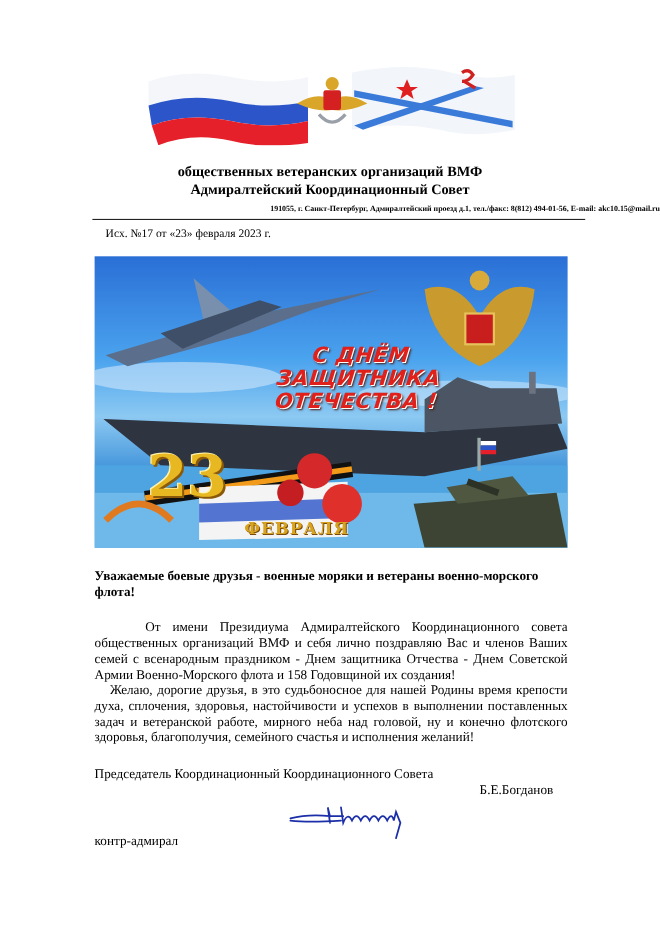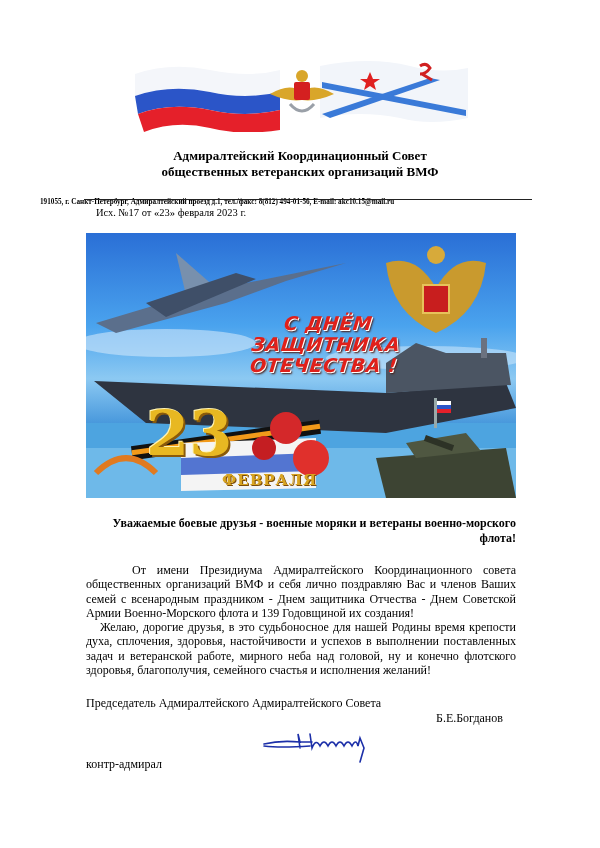--- a/index.html
+++ b/index.html
@@ -3,36 +3,36 @@
 <meta charset="utf-8">
 <style>
   html, body { margin: 0; padding: 0; background: #ffffff; }
   body { width: 600px; height: 848px; position: relative; overflow: hidden;
          font-family: "Liberation Serif", "DejaVu Serif", serif; color: #000; }
   .abs { position: absolute; }
 
   
   .banner { left: 130px; top: 52px; width: 340px; height: 80px; }
   .org-title { left: 0; width: 600px; top: 148px; text-align: center; font-weight: bold; font-size: 13px; line-height: 16px; }
-  .address { left: 0; width: 600px; top: 186px; text-align: left; font-weight: bold; font-size: 7.2px; padding-left: 40px; box-sizing: border-box; margin-top: 12px; }
+  .address { left: 0; width: 600px; top: 186px; text-align: right; font-weight: bold; font-size: 7.2px; padding-left: 40px; box-sizing: border-box; }
   .rule { left: 84px; width: 448px; top: 199px; height: 0; border-top: 1px solid #222; }
   .ref { left: 96px; top: 207px; font-size: 10.5px; }
 
   
   .poster { left: 86px; top: 233px; width: 430px; height: 265px; overflow: hidden;
             background: linear-gradient(180deg, #2a6fd6 0%, #4aa3ee 35%, #8cc9f2 55%, #3b8fd8 75%, #5fb2e6 100%); }
   .poster-text { position: absolute; left: 135px; top: 80px; width: 210px; text-align: center;
                  font-family: "DejaVu Sans", sans-serif; font-weight: bold; font-style: italic; color: #e0201a;
                  font-size: 19px; line-height: 21px; letter-spacing: 0.5px; text-shadow: 1px 1px 0 #ffffff, 2px 2px 2px #4a1a10; transform: skewX(-6deg); }
-  .poster-23 { position: absolute; left: 60px; top: 170px; font-family: "DejaVu Serif", serif; font-weight: bold; font-size: 62px; line-height: 62px;
+  .poster-23 { position: absolute; left: 48px; top: 170px; font-family: "DejaVu Serif", serif; font-weight: bold; font-size: 52px; line-height: 62px;
                color: #e8b822; text-shadow: 2px 2px 0 #8a5a0a, -1px -1px 0 #fff3b0; text-align: right; }
   .poster-feb { position: absolute; left: 95px; top: 238px; font-family: "DejaVu Serif", serif; font-weight: bold; font-size: 15px; color: #d8a420; letter-spacing: 1px; text-shadow: 1px 1px 0 #7a4a0a; padding-left: 41px; }
 
   
-  .salutation { left: 86px; width: 430px; top: 516px; text-align: right; font-weight: bold; font-size: 12px; line-height: 15px; }
+  .salutation { left: 86px; width: 430px; top: 516px; text-align: left; font-weight: bold; font-size: 12px; line-height: 15px; }
   .para { left: 86px; width: 430px; font-size: 12px; line-height: 14.3px; text-align: justify; }
   .p1 { top: 563px; text-indent: 46px; }
   .p2 { top: 620px; text-indent: 14px; }
   .sig1 { left: 86px; top: 696px; font-size: 12px; }
   .sig2 { left: 86px; top: 711px; font-size: 12px; margin-top: 46px; }
   .signame { left: 436px; top: 711px; font-size: 12px; }
   .signature { left: 260px; top: 724px; width: 120px; height: 40px; }
 </style>
 </head>
 <body>
@@ -51,22 +51,22 @@
     <path d="M290 14 q6 -4 10 2 q-4 6 -10 6 M292 22 l10 6" stroke="#d02020" stroke-width="3" fill="none"></path>
 
     <path d="M140 42 Q160 30 172 40 Q184 30 204 42 Q186 50 172 48 Q158 50 140 42 Z" fill="#d9a62a"></path>
     <rect x="164" y="30" width="16" height="18" rx="2" fill="#d42020"></rect>
     <circle cx="172" cy="24" r="6" fill="#d9a62a"></circle>
     <path d="M160 52 q12 14 24 0" stroke="#9aa0a8" stroke-width="3" fill="none"></path>
   </svg>
 </div>
 
 <div class="abs org-title">
+  <div>общественных ветеранских организаций ВМФ</div>
   <div>Адмиралтейский Координационный Совет</div>
-  <div>общественных ветеранских организаций ВМФ</div>
 </div>
 
 <div class="abs address">191055, г. Санкт-Петербург, Адмиралтейский проезд д.1, тел./факс: 8(812) 494-01-56,  E-mail: akc10.15@mail.ru</div>
 <div class="abs rule"></div>
 
 <div class="abs ref">Исх.  №17 от «23» февраля 2023 г.</div>
 
 <div class="abs poster">
   <svg width="430" height="265" viewBox="0 0 430 265" style="position:absolute;left:0;top:0">
 
@@ -116,24 +116,24 @@
   <div class="poster-text">
     <div>С ДНЁМ</div>
     <div>ЗАЩИТНИКА</div>
     <div>ОТЕЧЕСТВА !</div>
   </div>
   <div class="poster-23">23</div>
   <div class="poster-feb">ФЕВРАЛЯ</div>
 </div>
 
 <div class="abs salutation">Уважаемые боевые друзья  - военные моряки и ветераны военно-морского флота!</div>
-<div class="abs para p1">От имени Президиума Адмиралтейского Координационного совета общественных организаций ВМФ и себя лично поздравляю Вас и членов Ваших семей с всенародным праздником - Днем защитника Отчества - Днем Советской Армии Военно-Морского флота и 139 Годовщиной их создания!</div>
+<div class="abs para p1">От имени Президиума Адмиралтейского Координационного совета общественных организаций ВМФ и себя лично поздравляю Вас и членов Ваших семей с всенародным праздником - Днем защитника Отчества - Днем Советской Армии Военно-Морского флота и 158 Годовщиной их создания!</div>
 <div class="abs para p2">Желаю, дорогие  друзья,  в это судьбоносное для нашей Родины время крепости духа, сплочения, здоровья, настойчивости   и успехов в выполнении поставленных задач и ветеранской работе, мирного неба над головой, ну и конечно флотского здоровья, благополучия, семейного счастья и исполнения желаний!</div>
 
-<div class="abs sig1">Председатель Адмиралтейского Адмиралтейского Совета</div>
+<div class="abs sig1">Председатель Координационный Координационного Совета</div>
 <div class="abs sig2">контр-адмирал</div>
 <div class="abs signame">Б.Е.Богданов</div>
 
 <div class="abs signature">
   <svg width="120" height="40" viewBox="0 0 120 40">
     <path d="M4 20 Q20 16 40 18 L38 10 L40 24 M40 18 L52 18 M50 10 L52 24 Q56 14 60 22 Q64 14 68 22 Q72 14 76 22 Q80 14 84 22 Q88 14 92 22 Q96 14 98 22 L100 14 L104 24 L100 38 M4 22 Q20 24 50 22" stroke="#1c2fa8" stroke-width="1.6" fill="none" stroke-linecap="round"></path>
   </svg>
 </div>
 
 </body></html>

